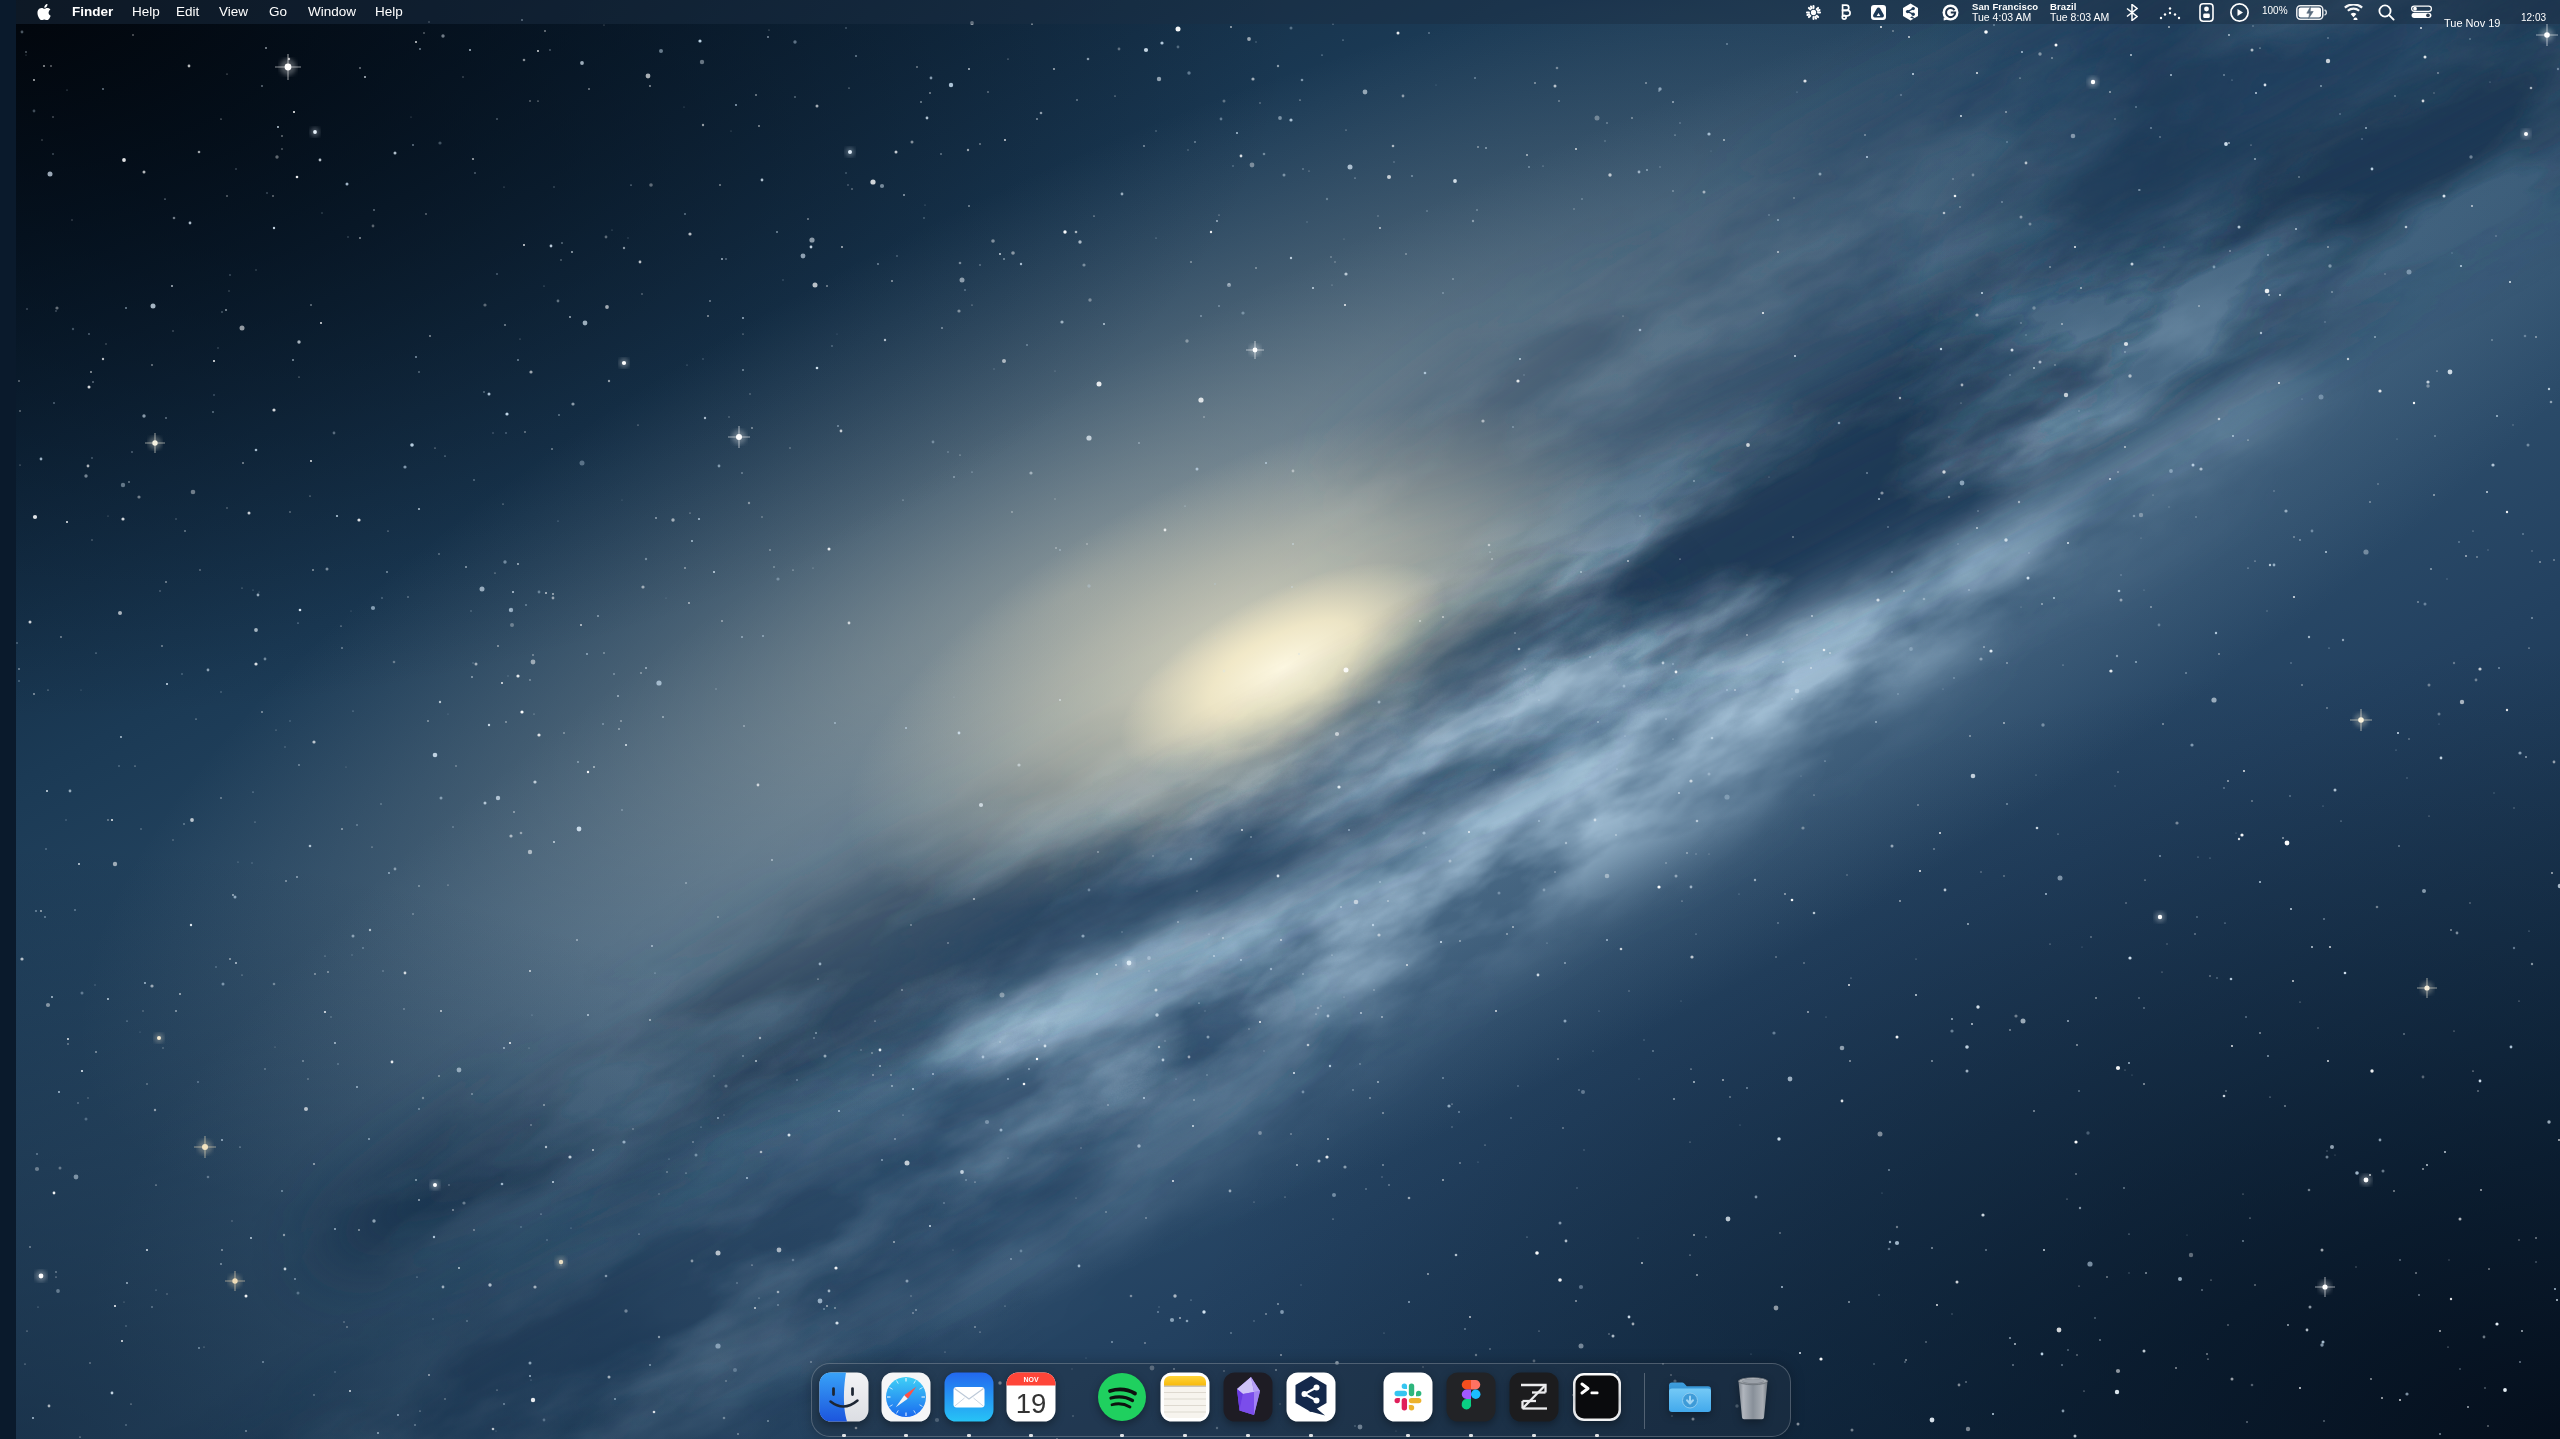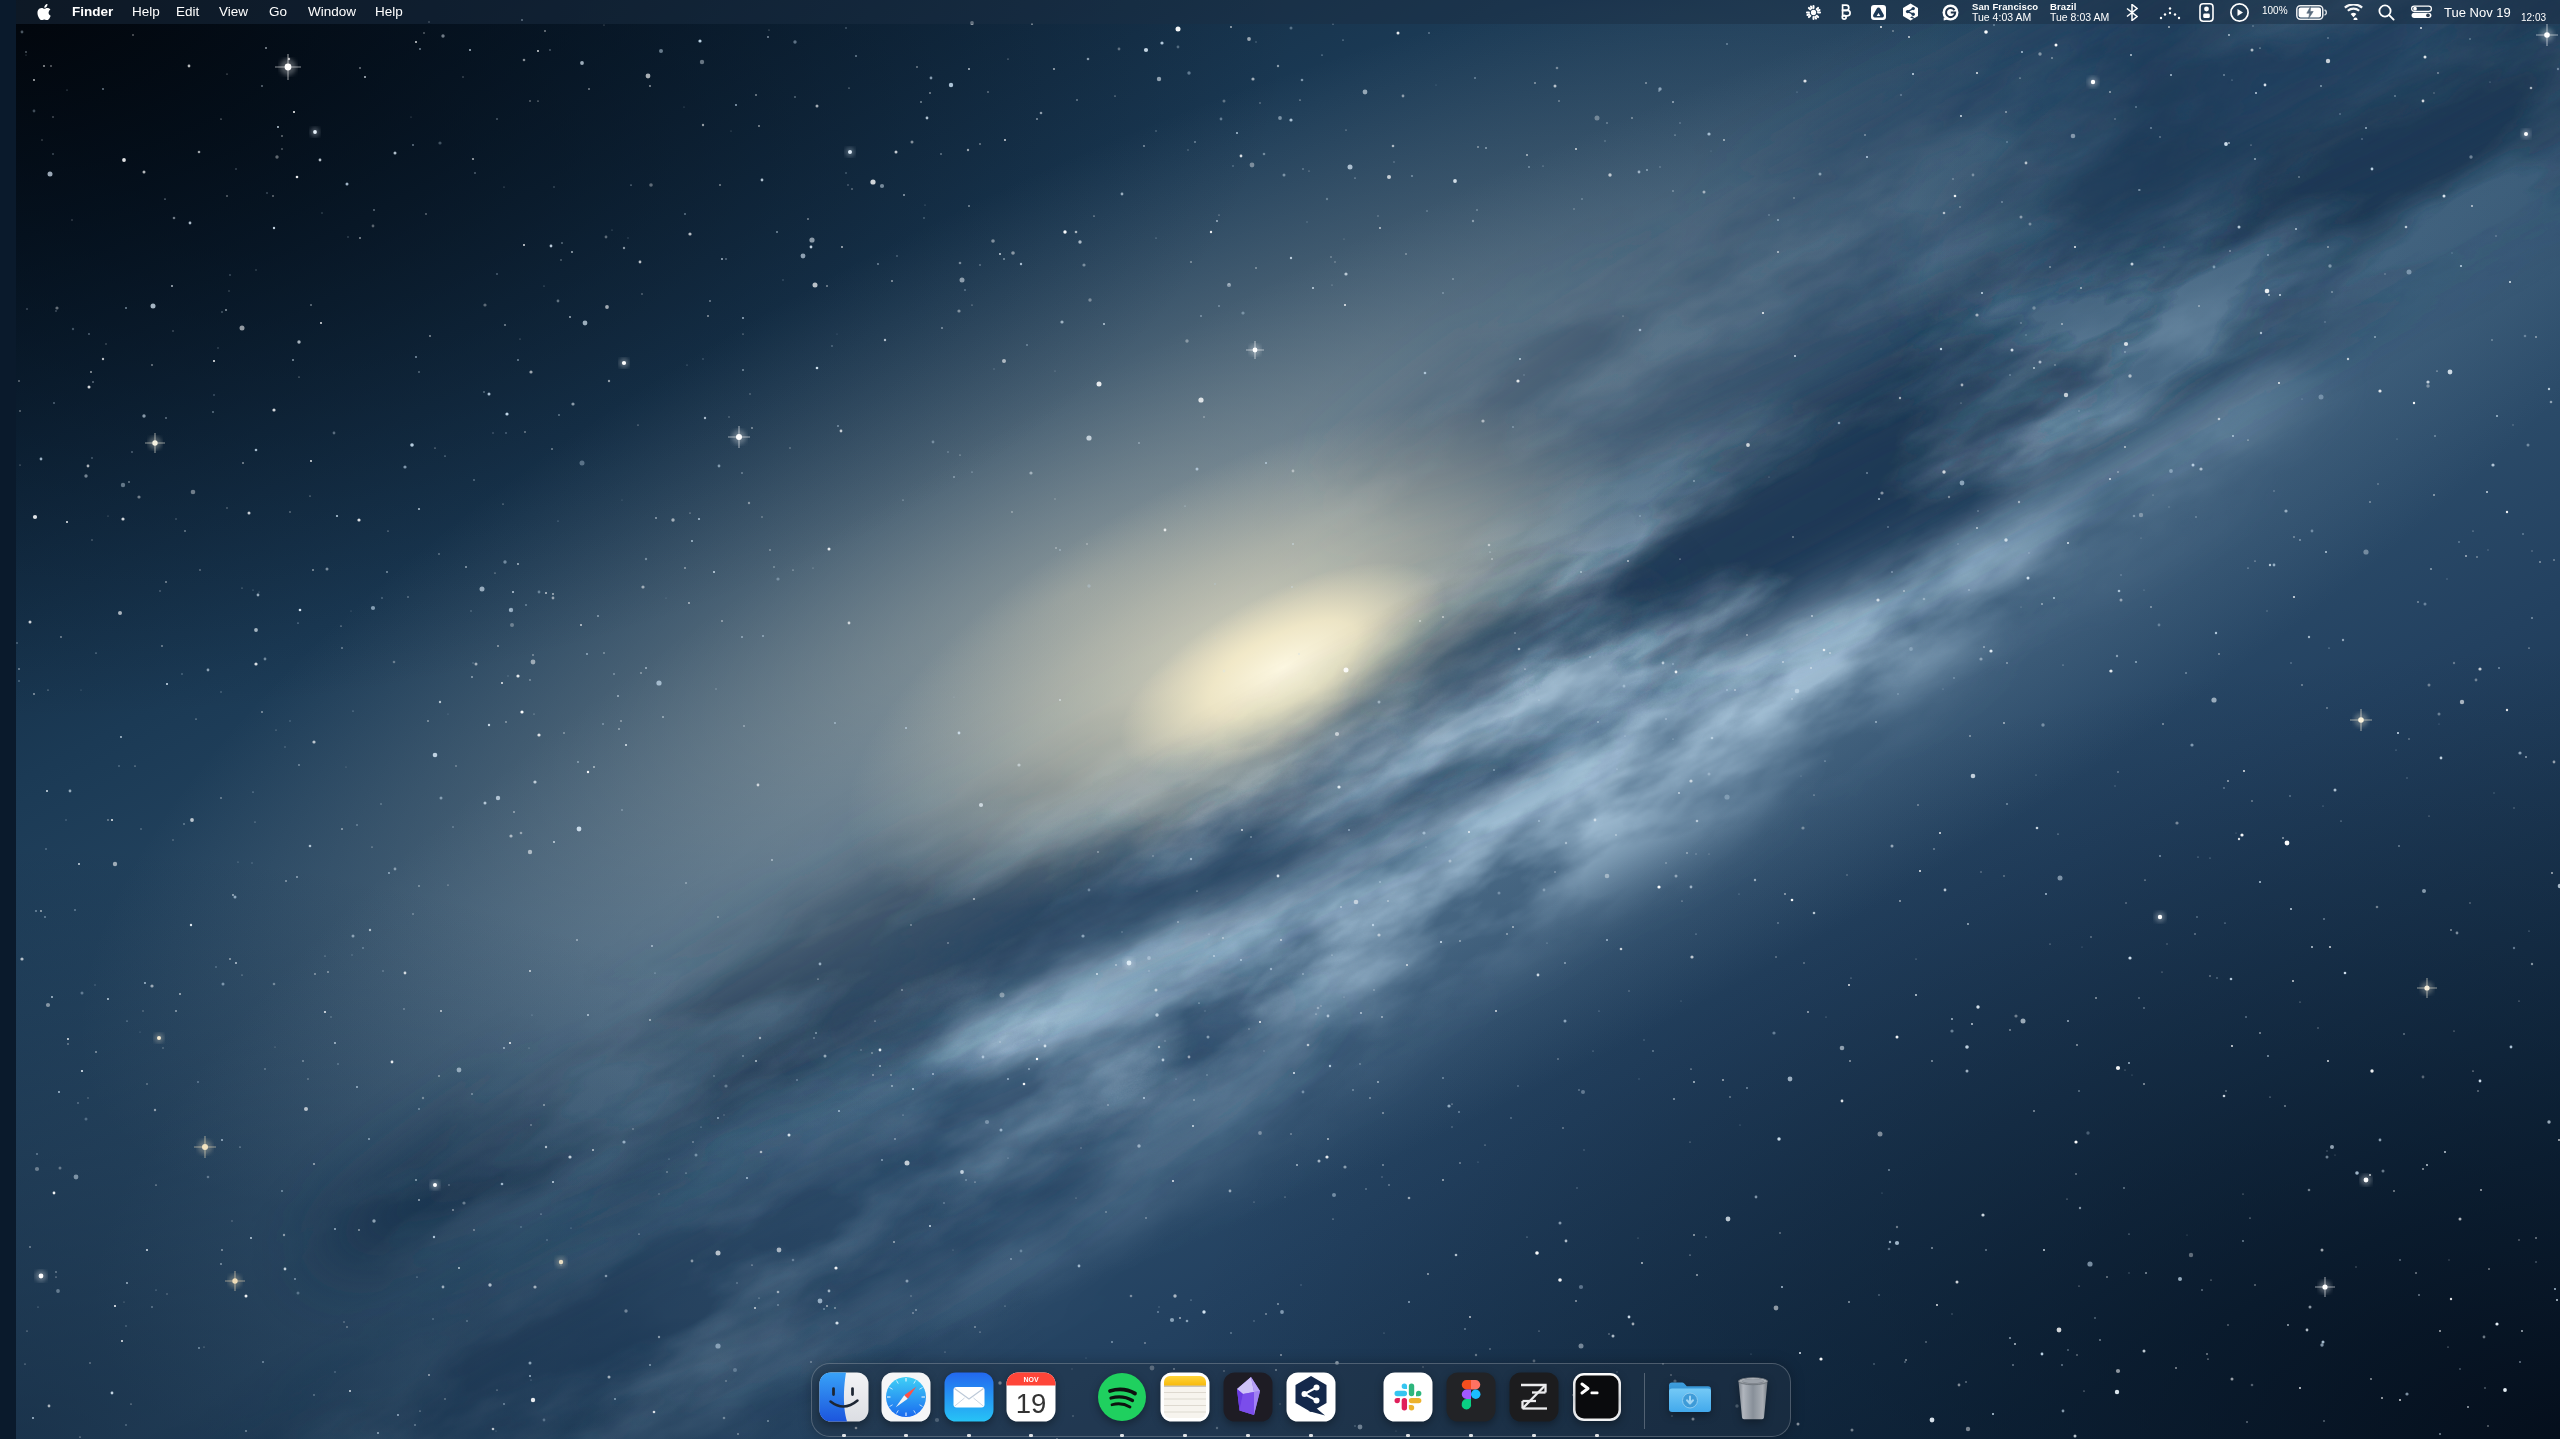--- a/index.html
+++ b/index.html
@@ -9,21 +9,21 @@
 #menubar { position:absolute; left:0; top:0; width:2560px; height:24px;
   background:rgba(28,45,66,0.48); color:#fff; font-size:13.5px; }
 .apple { position:absolute; left:21px; top:4px; }
 .mi { position:absolute; top:4px; color:#fff; }
 .mi.b { left:56px; font-weight:bold; }
 .s { position:absolute; }
 .tz { position:absolute; top:1.5px; text-align:left; line-height:10.5px; }
 .tzc { display:block; font-size:9.5px; font-weight:bold; letter-spacing:0.1px; }
 .tzt { display:block; font-size:10.5px; }
 .pct { position:absolute; left:2246px; top:5px; font-size:10px; }
-.clock1 { position:absolute; left:2428px; top:5px; font-size:13px; }
+.clock1 { position:absolute; left:2428px; top:17px; font-size:11px; }
 .clock2 { position:absolute; left:2505px; top:12px; font-size:10px; }
 #dock { position:absolute; left:795px; top:1362.5px; width:980px; height:74.5px;
   background:rgba(34,50,68,0.48); border:0.5px solid rgba(255,255,255,0.22);
   border-radius:19px; box-shadow:0 0 14px rgba(0,0,0,0.25); }
 .dicon { position:absolute; top:8px; filter:drop-shadow(0 3px 4px rgba(0,0,0,0.35)); }
 .ddot { position:absolute; top:70px; width:3.5px; height:3.5px; border-radius:1.2px;
   background:rgba(255,255,255,0.85); }
 .ddiv { position:absolute; left:832px; top:9px; width:1px; height:56px;
   background:rgba(255,255,255,0.25); }
 </style></head>

